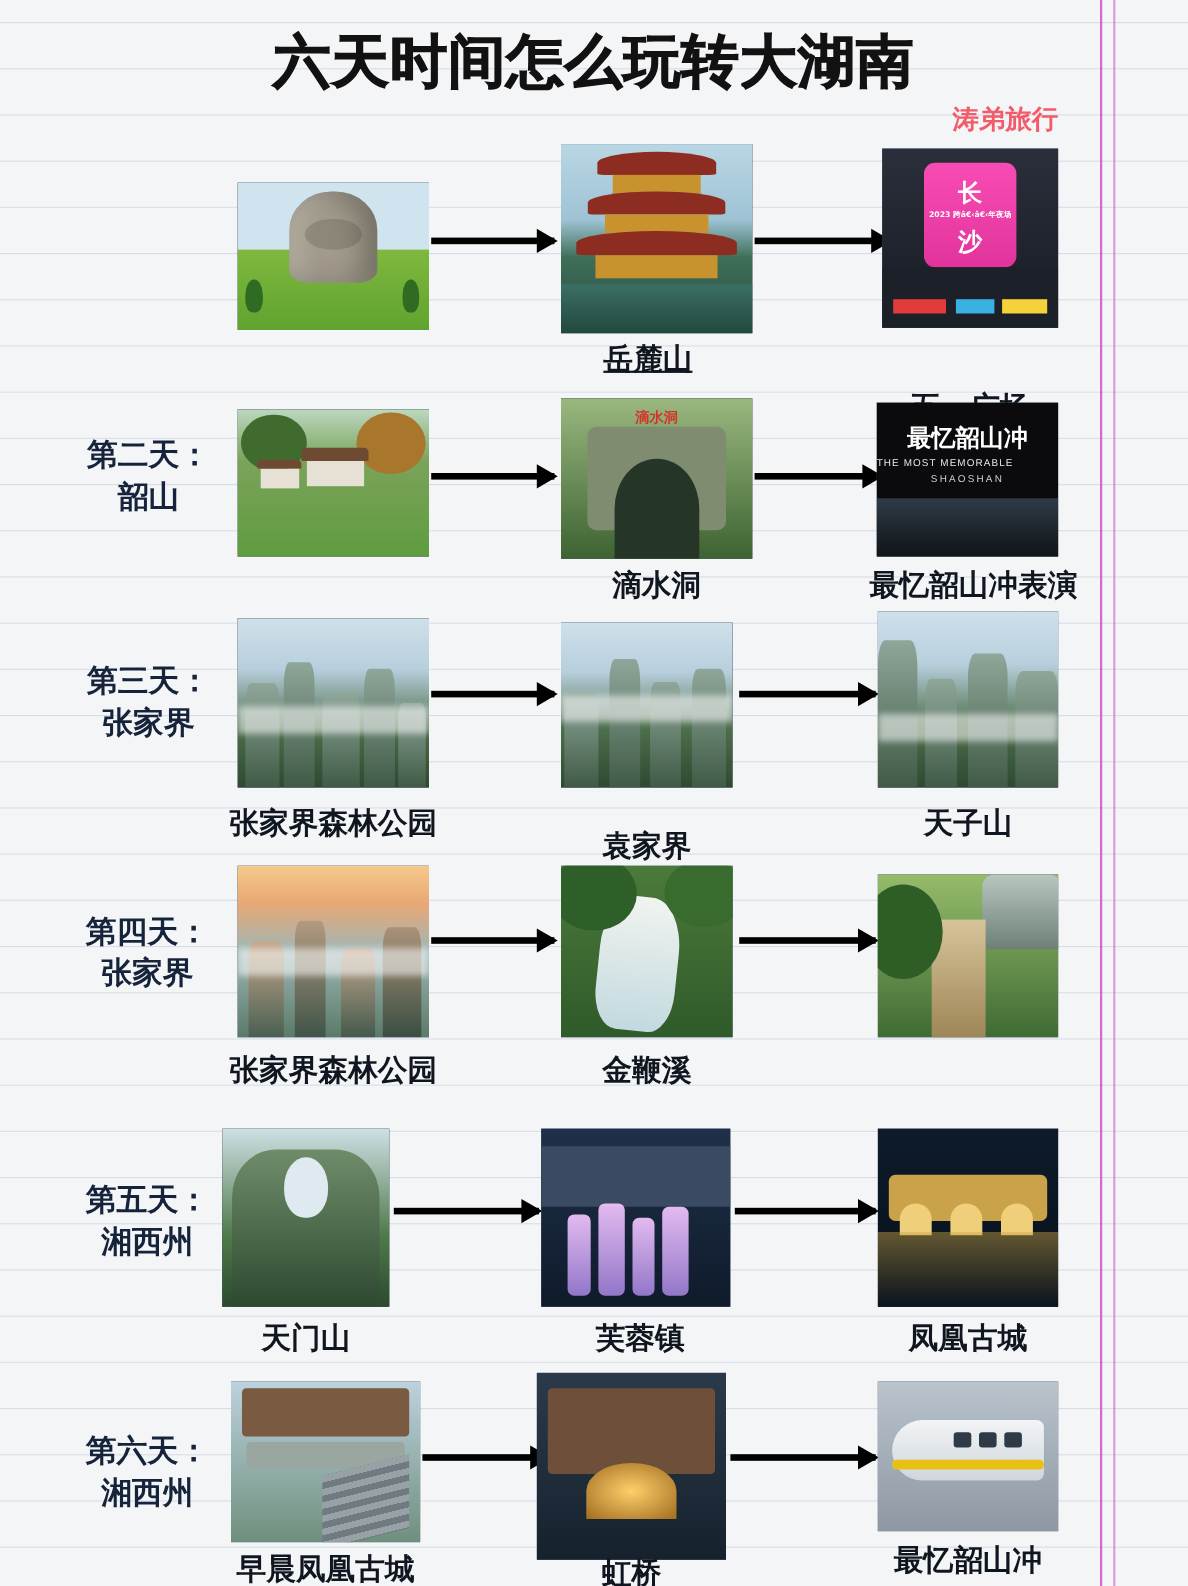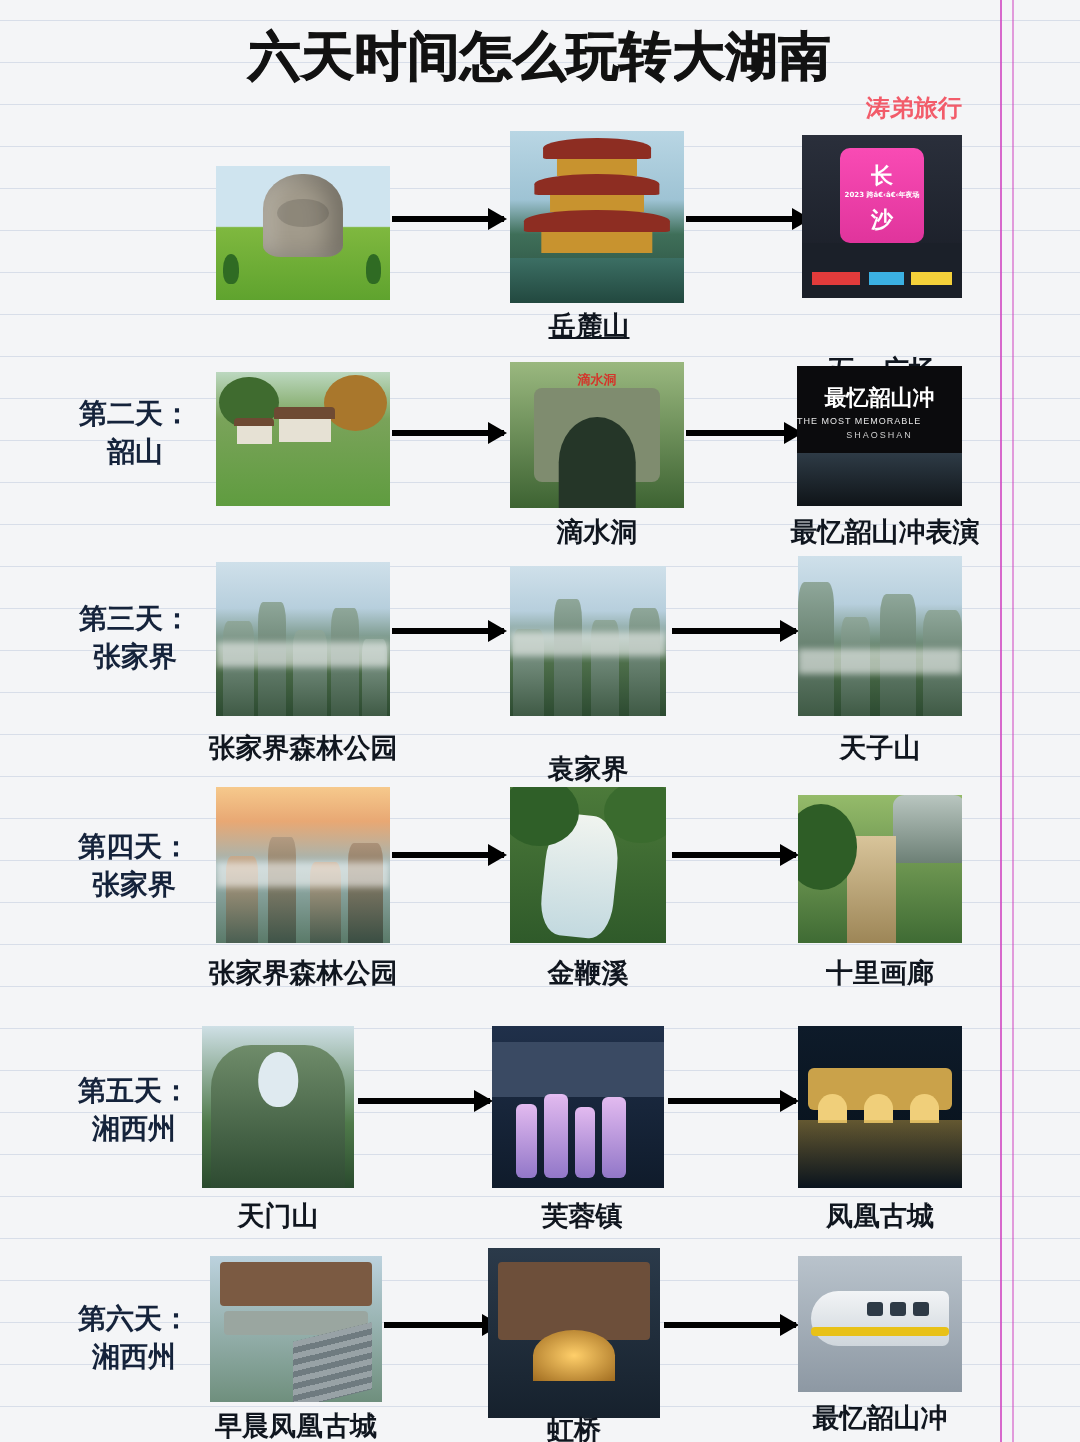--- a/index.html
+++ b/index.html
@@ -312,21 +312,20 @@
   </div>
   <div class="caption" style="left:508px;top:955px;width:160px;">金鞭溪</div>
   <div class="arrow" style="left:672px;top:852px;width:124px;"></div>
 
   <div class="thumb" style="left:798px;top:795px;width:164px;height:148px;">
     <div class="sky s-path"></div>
     <div class="peak" style="left:58%;top:0;width:44%;height:46%;background:linear-gradient(#b9c6c0,#6d8076);border-radius:16% 16% 0 0"></div>
     <div class="walk"></div>
     <div class="canopy" style="left:-8%;top:6%;width:44%;height:58%;background:#2e5d26"></div>
   </div>
-  <div class="caption" style="left:790px;top:955px;width:180px;">十里画廊</div>
 
   <div class="day-label" style="left:34px;top:1072px;width:200px;">第五天：
 湘西州</div>
 
   <div class="thumb" style="left:202px;top:1026px;width:152px;height:162px;">
     <div class="sky s-hole"></div>
     <div class="holemt"></div>
     <div class="hole"></div>
   </div>
   <div class="caption" style="left:202px;top:1198px;width:152px;">天门山</div>

